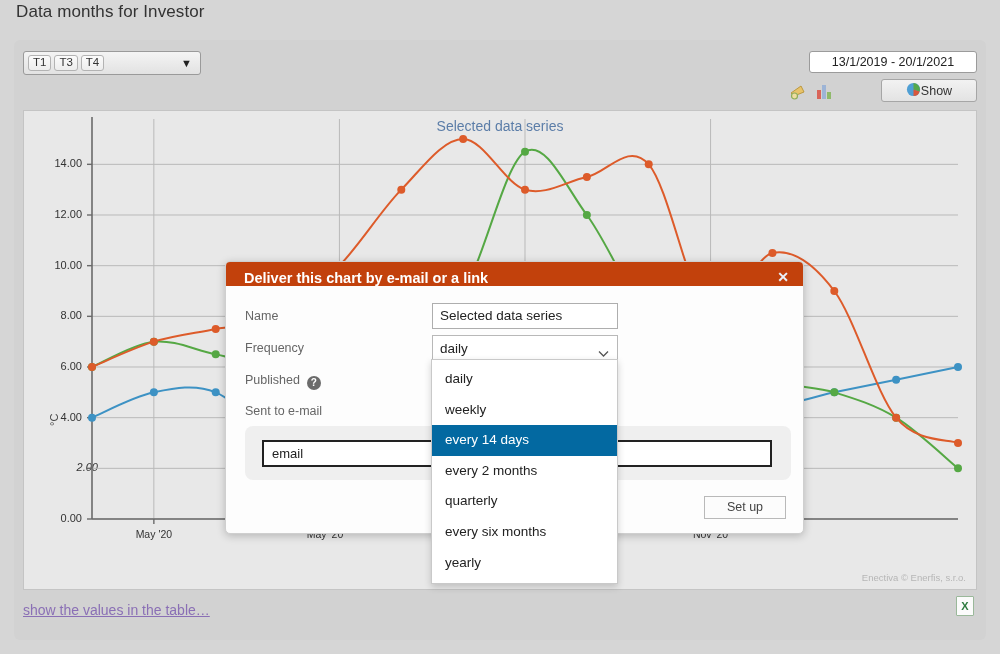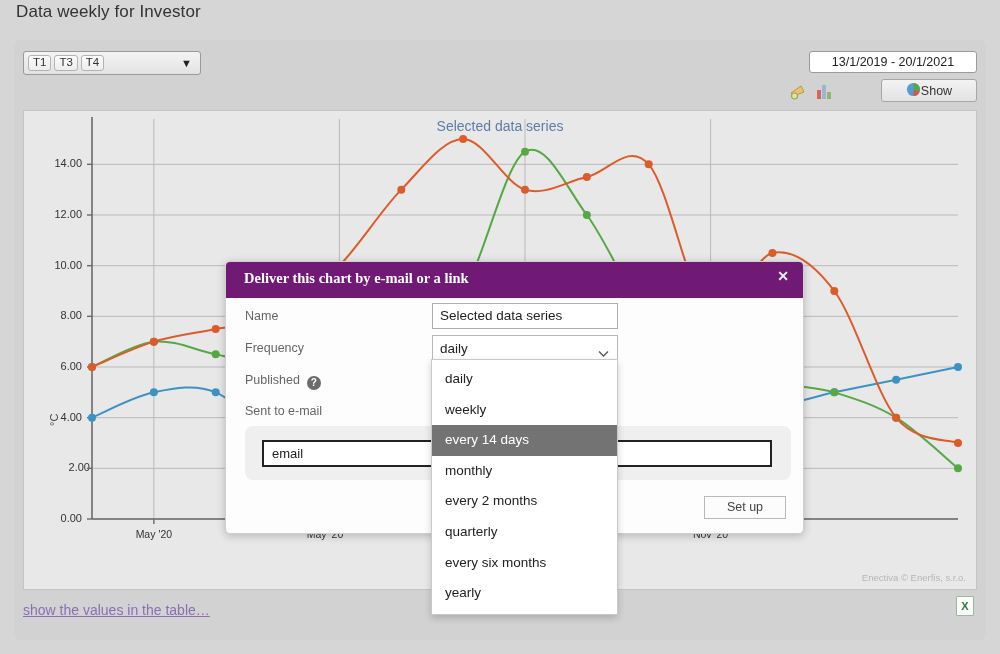--- a/index.html
+++ b/index.html
@@ -166,25 +166,24 @@
     position: absolute;
     left: 211px; top: 221px;
     width: 579px; height: 273px;
     background: #fdfdfd;
     border: 1px solid #cfcfcf;
     border-radius: 5px;
     box-shadow: 0 2px 8px rgba(0,0,0,.22);
     box-sizing: border-box;
   }
   #modal-header {
-    height: 36px;
-    background: #701a75;
+    height: 24px;
+    background: #c2410c;
     border-radius: 4px 4px 0 0;
     position: relative;
-    font-family: Liberation Serif, serif;
   }
   #modal-title {
     position: absolute;
     left: 18px; top: 8px;
     color: #fff;
     font-size: 14.5px;
     font-weight: bold;
   }
   #modal-close {
     position: absolute;
@@ -286,28 +285,28 @@
     z-index: 40;
   }
   .opt {
     height: 30.6px;
     line-height: 30.6px;
     padding-left: 13px;
     font-size: 13.5px;
     color: #222;
   }
   .opt.selected {
-    background: #737373;
+    background: #0369a1;
     color: #fff;
   }
 </style>
 </head>
 <body>
 
-<div id="page-title">Data weekly for Investor</div>
+<div id="page-title">Data months for Investor</div>
 
 <div id="panel">
 
   <div id="series-select">
     <span class="tag">T1</span>
     <span class="tag">T3</span>
     <span class="tag">T4</span>
     <span id="series-caret">▼</span>
   </div>
 
@@ -338,21 +337,21 @@
       </svg>
     </span>
     <span>Show</span>
   </div>
 
   <div id="chart-card">
     <div id="chart-title">Selected data series</div>
     <div id="axis-title">°C</div>
     <div id="yticks-host">
         <div class="ytick" style="top: 408px; left: 4px; right: auto;">0.00</div>
-        <div class="ytick" style="top: 357.333px; left: 12px; right: auto;">2.00</div>
+        <div class="ytick" style="top: 357.333px; left: 20px; right: auto; font-style: italic;">2.00</div>
         <div class="ytick" style="top: 306.667px; left: 4px; right: auto;">4.00</div>
         <div class="ytick" style="top: 256px; left: 4px; right: auto;">6.00</div>
         <div class="ytick" style="top: 205.333px; left: 4px; right: auto;">8.00</div>
         <div class="ytick" style="top: 154.667px; left: 4px; right: auto;">10.00</div>
         <div class="ytick" style="top: 104px; left: 4px; right: auto;">12.00</div>
         <div class="ytick" style="top: 53.3333px; left: 4px; right: auto;">14.00</div>
       </div>
     <div id="xticks-host">
         <div class="xtick" style="left: 129.857px; top: 417px;">May '20</div>
         <div class="xtick" style="left: 301px; top: 417px;">May '20</div>
@@ -483,20 +482,19 @@
       <div id="email-input">email</div>
     </div>
 
     <div id="setup-btn">Set up</div>
   </div>
 
   <div id="freq-options">
       <div class="opt">daily</div>
       <div class="opt">weekly</div>
       <div class="opt selected">every 14 days</div>
-      <div class="opt">monthly</div>
       <div class="opt">every 2 months</div>
       <div class="opt">quarterly</div>
       <div class="opt">every six months</div>
       <div class="opt">yearly</div>
     </div>
 
 </div>
 
 </body></html>

